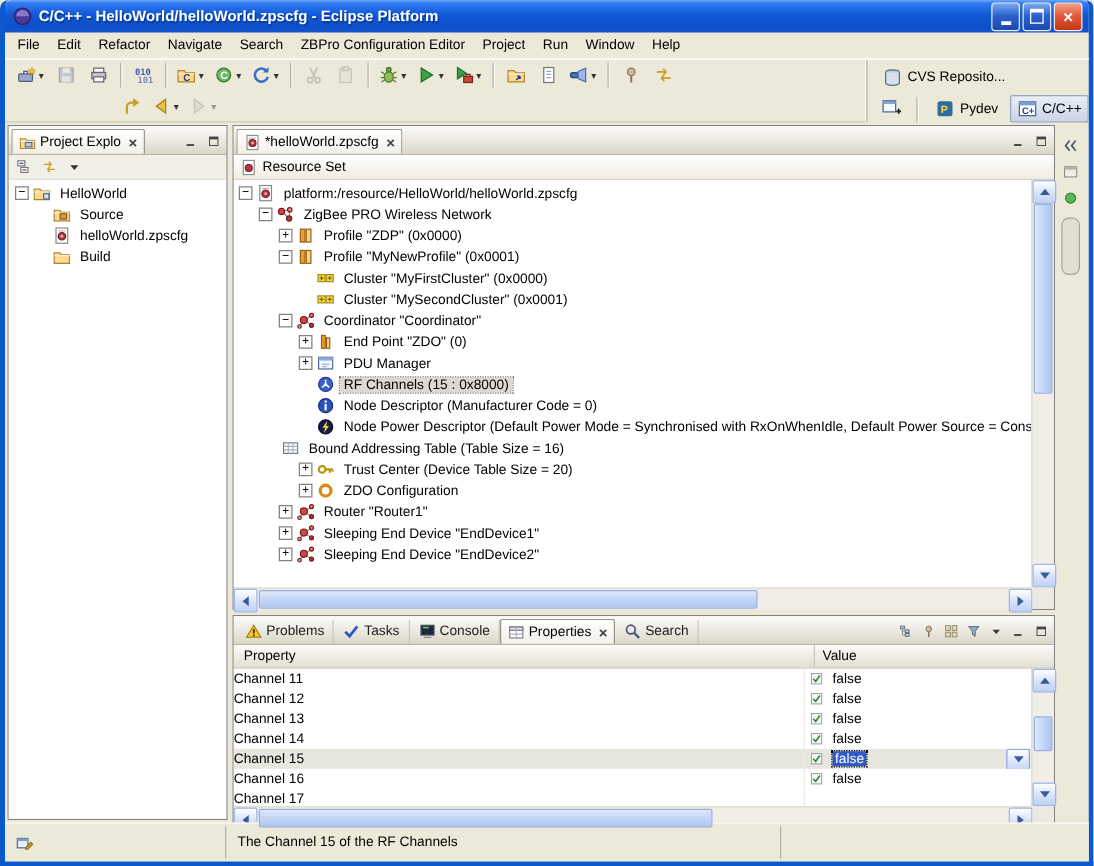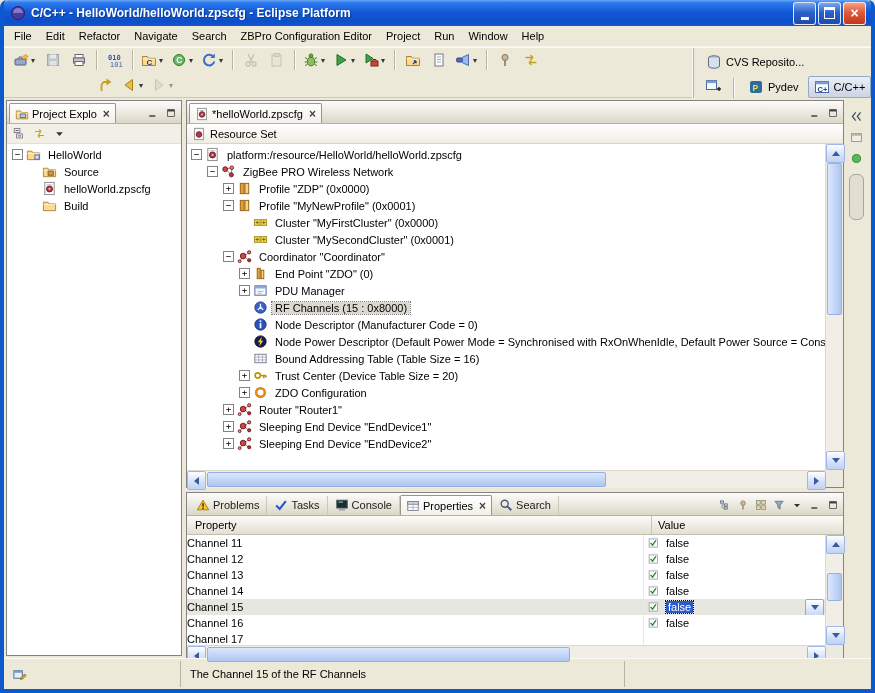--- a/index.html
+++ b/index.html
@@ -689,21 +689,21 @@
               <div class="tree-row" style="padding-left: 52px;">
                 <span class="expander hidden"></span>
                 <span class="icon">
                   <svg width="16" height="16" viewBox="0 0 16 16">
                     <circle cx="8" cy="8" r="6" fill="#141C50" stroke="#060A28"></circle>
                     <path d="M9.5 2.8 L5.2 8.8 h2.4 L6.6 13.2 L10.9 7.2 H8.5z" fill="#F8D020"></path>
                   </svg>
                 </span>
                 <span class="tree-label">Node Power Descriptor (Default Power Mode = Synchronised with RxOnWhenIdle, Default Power Source = Constar</span>
               </div>
-              <div class="tree-row" style="padding-left: 52px;">
+              <div class="tree-row" style="padding-left: 24px;">
                 <span class="expander hidden"></span>
                 <span class="icon">
                   <svg width="16" height="16" viewBox="0 0 16 16">
                     <rect x="2" y="3.5" width="12" height="9" fill="#FFF" stroke="#778"></rect>
                     <path d="M2 6.5 h12 M2 9.5 h12 M6 3.5 v9 M10 3.5 v9" stroke="#A8B0C0"></path>
                   </svg>
                 </span>
                 <span class="tree-label">Bound Addressing Table (Table Size = 16)</span>
               </div>
               <div class="tree-row" style="padding-left: 52px;">

